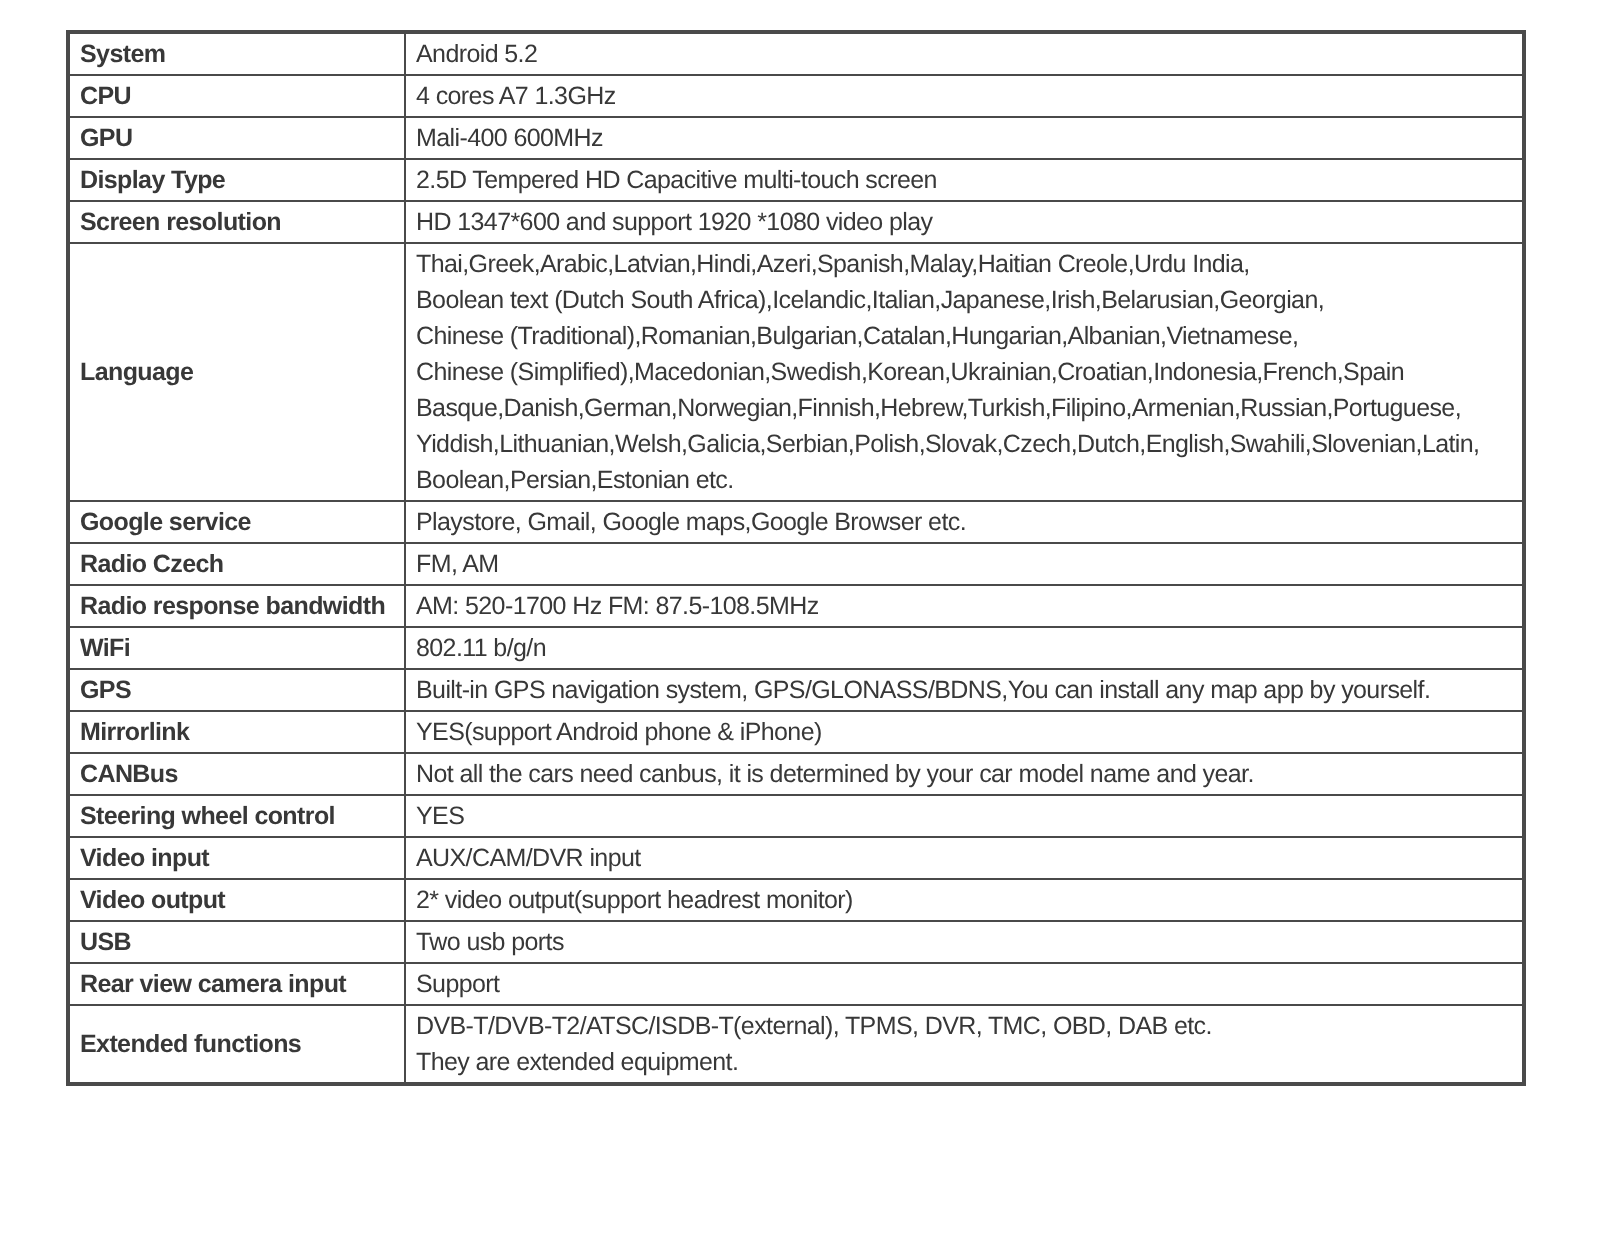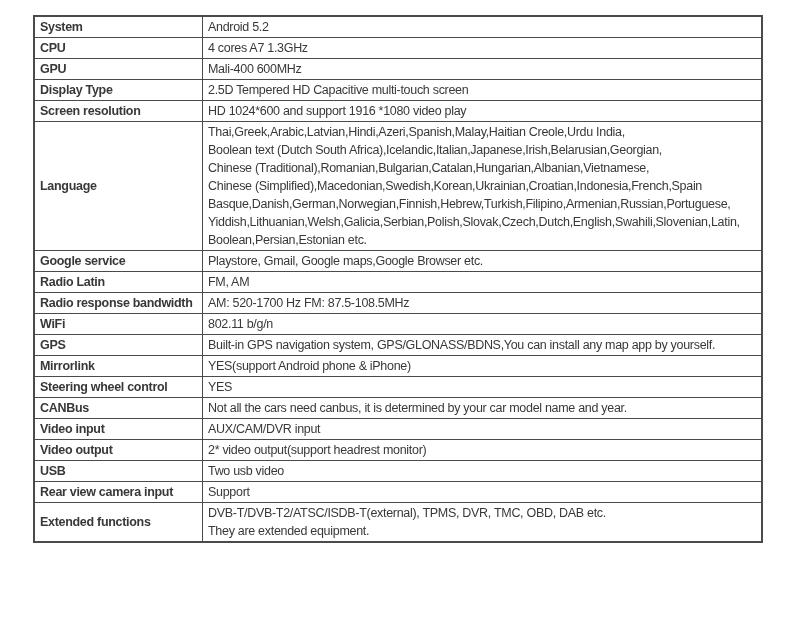--- a/index.html
+++ b/index.html
@@ -70,77 +70,77 @@
         <tr>
           <td class="label-cell">GPU</td>
           <td class="value-cell">Mali-400 600MHz</td>
         </tr>
         <tr>
           <td class="label-cell">Display Type</td>
           <td class="value-cell">2.5D Tempered HD Capacitive multi-touch screen</td>
         </tr>
         <tr>
           <td class="label-cell">Screen resolution</td>
-          <td class="value-cell">HD 1024*600 and support 1916 *1080 video play</td>
+          <td class="value-cell">HD 1347*600 and support 1920 *1080 video play</td>
         </tr>
         <tr>
           <td class="label-cell">Language</td>
           <td class="value-cell">
             <div class="value-line">Thai,Greek,Arabic,Latvian,Hindi,Azeri,Spanish,Malay,Haitian Creole,Urdu India,</div>
             <div class="value-line">Boolean text (Dutch South Africa),Icelandic,Italian,Japanese,Irish,Belarusian,Georgian,</div>
             <div class="value-line">Chinese (Traditional),Romanian,Bulgarian,Catalan,Hungarian,Albanian,Vietnamese,</div>
             <div class="value-line">Chinese (Simplified),Macedonian,Swedish,Korean,Ukrainian,Croatian,Indonesia,French,Spain</div>
             <div class="value-line">Basque,Danish,German,Norwegian,Finnish,Hebrew,Turkish,Filipino,Armenian,Russian,Portuguese,</div>
             <div class="value-line">Yiddish,Lithuanian,Welsh,Galicia,Serbian,Polish,Slovak,Czech,Dutch,English,Swahili,Slovenian,Latin,</div>
             <div class="value-line">Boolean,Persian,Estonian etc.</div>
           </td>
         </tr>
         <tr>
           <td class="label-cell">Google service</td>
           <td class="value-cell">Playstore, Gmail, Google maps,Google Browser etc.</td>
         </tr>
         <tr>
-          <td class="label-cell">Radio Latin</td>
+          <td class="label-cell">Radio Czech</td>
           <td class="value-cell">FM, AM</td>
         </tr>
         <tr>
           <td class="label-cell">Radio response bandwidth</td>
           <td class="value-cell">AM: 520-1700 Hz  FM: 87.5-108.5MHz</td>
         </tr>
         <tr>
           <td class="label-cell">WiFi</td>
           <td class="value-cell">802.11 b/g/n</td>
         </tr>
         <tr>
           <td class="label-cell">GPS</td>
           <td class="value-cell">Built-in GPS navigation system, GPS/GLONASS/BDNS,You can install any map app by yourself.</td>
         </tr>
         <tr>
           <td class="label-cell">Mirrorlink</td>
           <td class="value-cell">YES(support Android phone &amp; iPhone)</td>
         </tr>
         <tr>
+          <td class="label-cell">CANBus</td>
+          <td class="value-cell">Not all the cars need canbus, it is determined by your car model name and year.</td>
+        </tr>
+        <tr>
           <td class="label-cell">Steering wheel control</td>
           <td class="value-cell">YES</td>
-        </tr>
-        <tr>
-          <td class="label-cell">CANBus</td>
-          <td class="value-cell">Not all the cars need canbus, it is determined by your car model name and year.</td>
         </tr>
         <tr>
           <td class="label-cell">Video input</td>
           <td class="value-cell">AUX/CAM/DVR input</td>
         </tr>
         <tr>
           <td class="label-cell">Video output</td>
           <td class="value-cell">2* video output(support headrest monitor)</td>
         </tr>
         <tr>
           <td class="label-cell">USB</td>
-          <td class="value-cell">Two usb video</td>
+          <td class="value-cell">Two usb ports</td>
         </tr>
         <tr>
           <td class="label-cell">Rear view camera input</td>
           <td class="value-cell">Support</td>
         </tr>
         <tr>
           <td class="label-cell">Extended functions</td>
           <td class="value-cell">
             <div class="value-line">DVB-T/DVB-T2/ATSC/ISDB-T(external),  TPMS, DVR, TMC, OBD, DAB etc.</div>
             <div class="value-line">They are extended equipment.</div>

